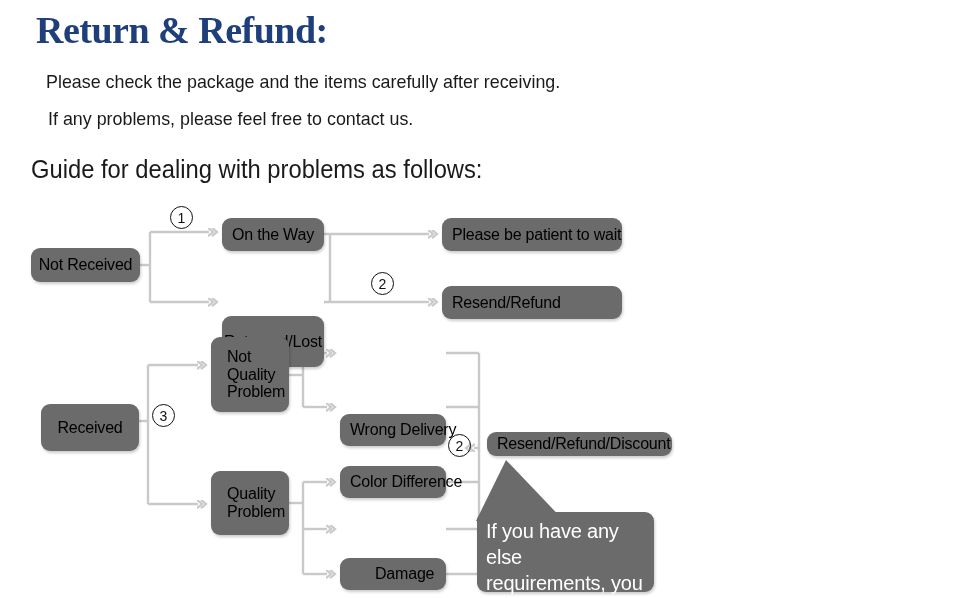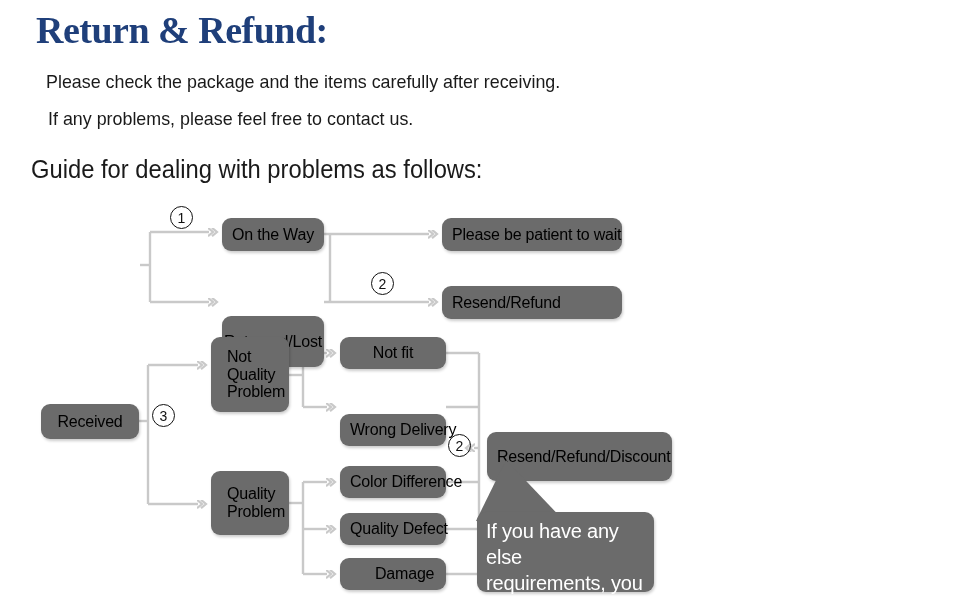--- a/index.html
+++ b/index.html
@@ -89,31 +89,31 @@
   .node.center { justify-content: center; }
   .node.multiline { align-items: center; white-space: pre-line; padding-left: 16px; }
 
   
   #n-notreceived   { left: 31px;  top: 248px; width: 109px; height: 34px; }
   #n-ontheway      { left: 222px; top: 218px; width: 102px; height: 33px; }
   #n-returnedlost  { left: 222px; top: 296px; width: 102px; height: 51px; margin-top: 20px; }
   #n-bepatient     { left: 442px; top: 218px; width: 180px; height: 33px; }
   #n-resendrefund  { left: 442px; top: 286px; width: 180px; height: 33px; }
 
-  #n-received      { left: 41px;  top: 404px; width: 98px;  height: 35px; }
+  #n-received      { left: 41px;  top: 404px; width: 98px;  height: 47px; }
   #n-notquality    { left: 211px; top: 337px; width: 78px;  height: 75px; }
   #n-quality       { left: 211px; top: 471px; width: 78px;  height: 64px; }
 
   #n-notfit        { left: 340px; top: 337px; width: 106px; height: 32px; }
   #n-wrongdelivery { left: 340px; top: 414px; width: 106px; height: 32px; }
   #n-colordiff     { left: 340px; top: 466px; width: 106px; height: 32px; }
   #n-qualitydefect { left: 340px; top: 513px; width: 106px; height: 32px; }
   #n-damage        { left: 340px; top: 558px; width: 106px; height: 32px; padding-left: 35px; }
 
-  #n-resendrd      { left: 487px; top: 432px; width: 185px; height: 49px; }
+  #n-resendrd      { left: 487px; top: 432px; width: 185px; height: 24px; }
 
   
   #bubble {
     position: absolute;
     left: 477px;
     top: 512px;
     width: 177px;
     height: 80px;
     background: #6b6b6b;
     color: #ffffff;
@@ -215,36 +215,35 @@
         <path d="M446,574 L479,574"></path>
         <path d="M479,353 L479,574"></path>
         <path d="M479,448 L474,448" marker-end="url(#arw)"></path>
       </g>
     </svg>
 
     <svg id="bubble-tail" viewBox="0 0 110 80" xmlns="http://www.w3.org/2000/svg">
       <polygon points="36,5 100,72 6,66" fill="#6b6b6b"></polygon>
     </svg>
 
+    <div class="node center" id="n-notreceived">Not Received</div>
     <div class="node center" id="n-ontheway">On the Way</div>
     <div class="node center" id="n-returnedlost">Returned/Lost</div>
     <div class="node" id="n-resendrefund">Resend/Refund</div>
     <div class="node" id="n-bepatient">Please be patient to wait</div>
 
     <div class="node center" id="n-received">Received</div>
     <div class="node multiline" id="n-notquality">Not
 Quality
 Problem</div>
     <div class="node multiline" id="n-quality">Quality
 Problem</div>
 
-    <div class="node center" id="n-notfit">Not fit</div>
     <div class="node" id="n-wrongdelivery">Wrong Delivery</div>
     <div class="node" id="n-colordiff">Color Difference</div>
-    <div class="node" id="n-qualitydefect">Quality Defect</div>
     <div class="node" id="n-damage">Damage</div>
 
     <div class="node" id="n-resendrd">Resend/Refund/Discount</div>
 
     <div id="bubble">If you have any else
 requirements, you could
 also tell us!</div>
 
     <div class="marker" id="m1">1</div>
     <div class="marker" id="m2">2</div>

